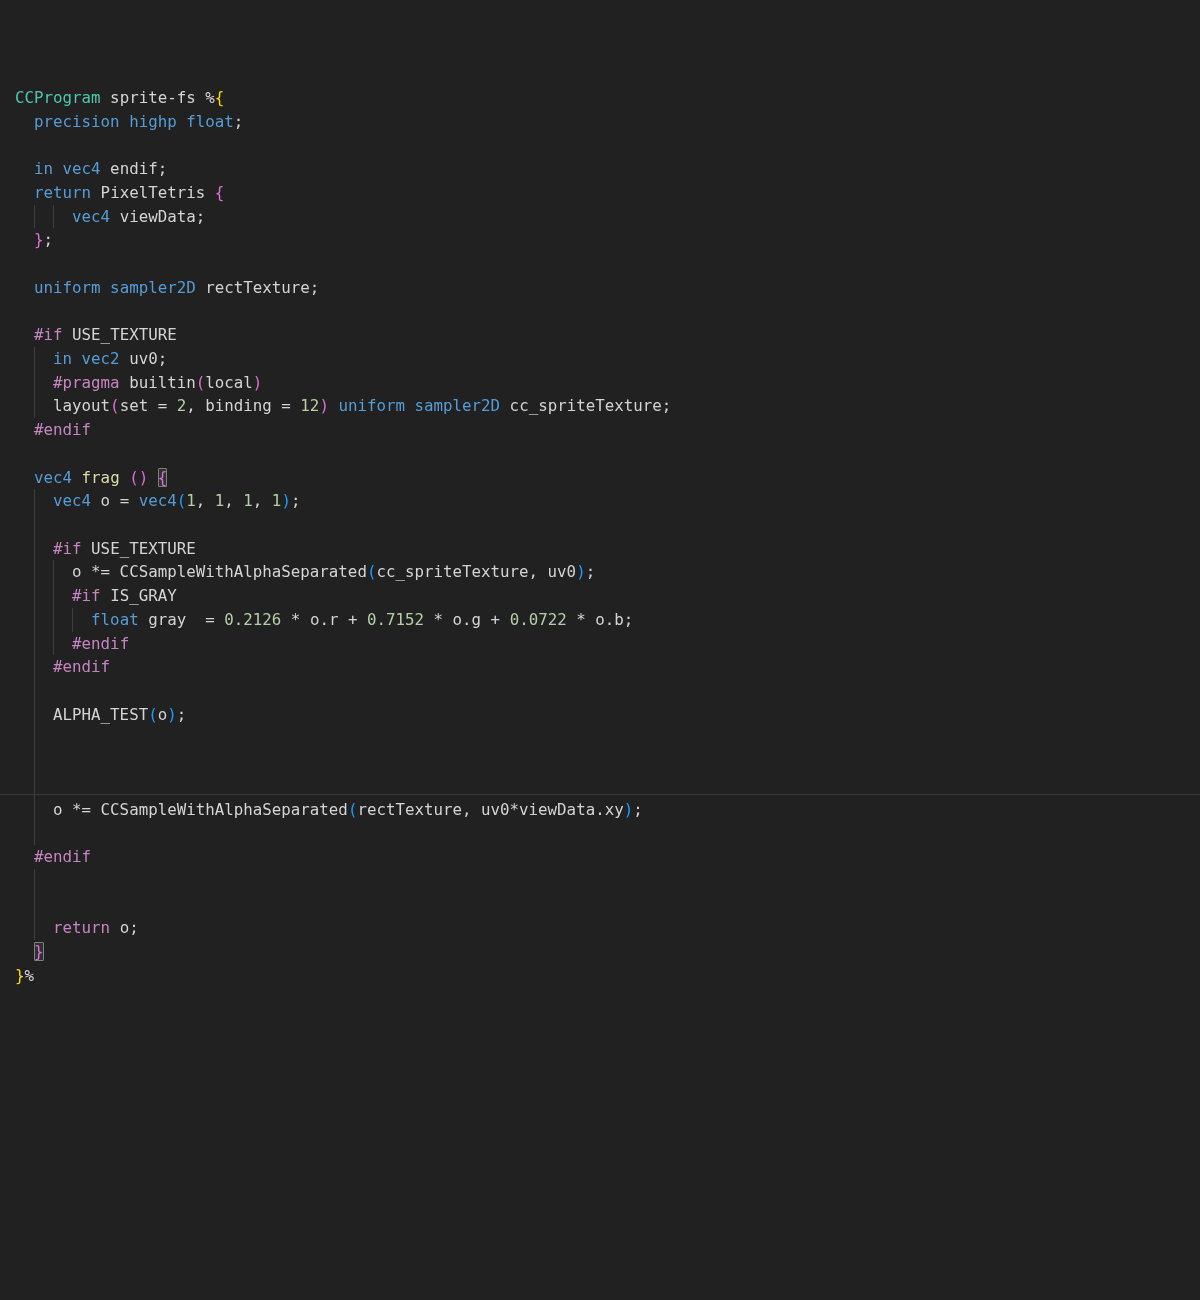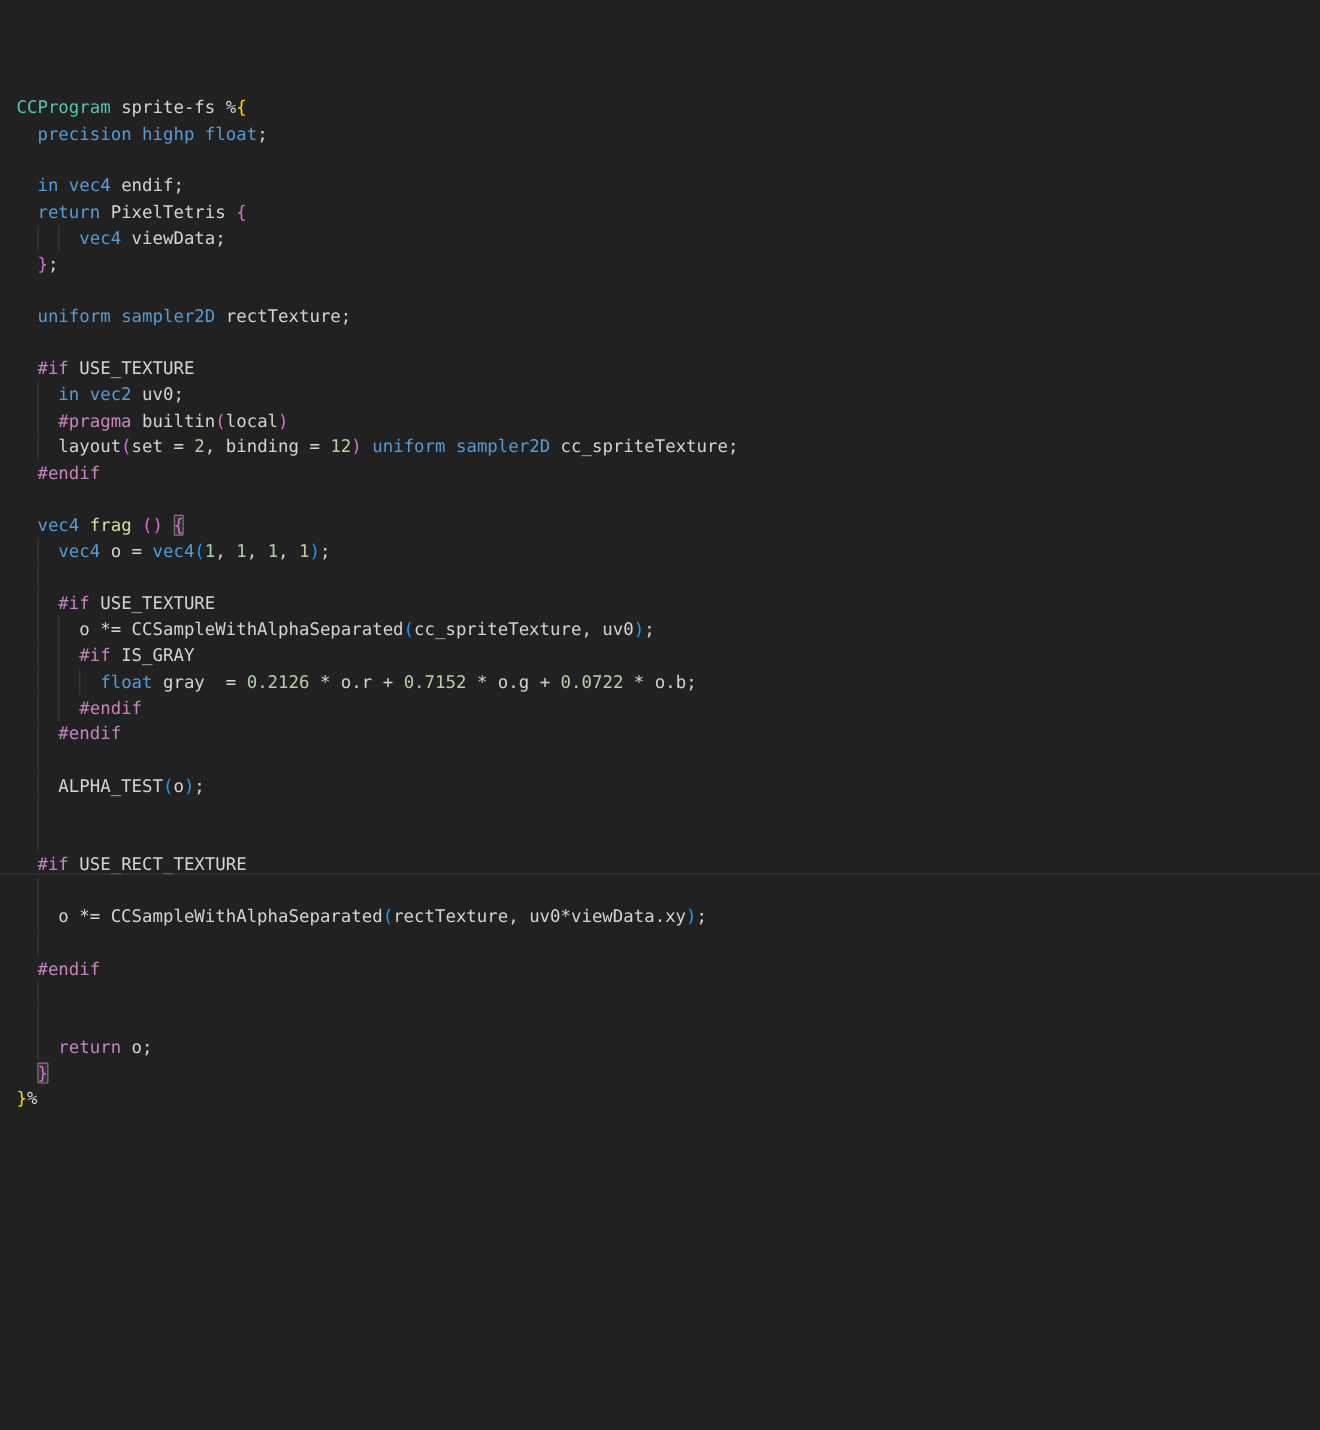--- a/index.html
+++ b/index.html
@@ -88,21 +88,20 @@
       <div class="line"><span class="guide" style="left: 2ch;"></span><span class="tok-df">    </span><span class="tok-pp">#if</span><span class="tok-df"> USE_TEXTURE</span></div>
       <div class="line"><span class="guide" style="left: 2ch;"></span><span class="guide" style="left: 4ch;"></span><span class="tok-df">      o *= CCSampleWithAlphaSeparated</span><span class="tok-b3">(</span><span class="tok-df">cc_spriteTexture, uv0</span><span class="tok-b3">)</span><span class="tok-df">;</span></div>
       <div class="line"><span class="guide" style="left: 2ch;"></span><span class="guide" style="left: 4ch;"></span><span class="tok-df">      </span><span class="tok-pp">#if</span><span class="tok-df"> IS_GRAY</span></div>
       <div class="line"><span class="guide" style="left: 2ch;"></span><span class="guide" style="left: 4ch;"></span><span class="guide" style="left: 6ch;"></span><span class="tok-df">        </span><span class="tok-kw">float</span><span class="tok-df"> gray  = </span><span class="tok-nu">0.2126</span><span class="tok-df"> * o.r + </span><span class="tok-nu">0.7152</span><span class="tok-df"> * o.g + </span><span class="tok-nu">0.0722</span><span class="tok-df"> * o.b;</span></div>
       <div class="line"><span class="guide" style="left: 2ch;"></span><span class="guide" style="left: 4ch;"></span><span class="tok-df">      </span><span class="tok-pp">#endif</span></div>
       <div class="line"><span class="guide" style="left: 2ch;"></span><span class="tok-df">    </span><span class="tok-pp">#endif</span></div>
       <div class="line"><span class="guide" style="left: 2ch;"></span></div>
       <div class="line"><span class="guide" style="left: 2ch;"></span><span class="tok-df">    ALPHA_TEST</span><span class="tok-b3">(</span><span class="tok-df">o</span><span class="tok-b3">)</span><span class="tok-df">;</span></div>
       <div class="line"><span class="guide" style="left: 2ch;"></span></div>
       <div class="line"><span class="guide" style="left: 2ch;"></span></div>
-      <div class="line"><span class="tok-df">  </span><span class="tok-pp">#if</span><span class="tok-df"> USE_RECT_TEXTURE</span></div>
       <div class="line"><span class="guide" style="left: 2ch;"></span></div>
       <div class="line"><span class="guide" style="left: 2ch;"></span><span class="tok-df">    o *= CCSampleWithAlphaSeparated</span><span class="tok-b3">(</span><span class="tok-df">rectTexture, uv0*viewData.xy</span><span class="tok-b3">)</span><span class="tok-df">;</span></div>
       <div class="line"><span class="guide" style="left: 2ch;"></span></div>
       <div class="line"><span class="tok-df">  </span><span class="tok-pp">#endif</span></div>
       <div class="line"><span class="guide" style="left: 2ch;"></span></div>
       <div class="line"><span class="guide" style="left: 2ch;"></span></div>
       <div class="line"><span class="guide" style="left: 2ch;"></span><span class="tok-df">    </span><span class="tok-pp">return</span><span class="tok-df"> o;</span></div>
       <div class="line"><span class="tok-df">  </span><span class="tok-b2 box">}</span></div>
       <div class="line"><span class="tok-b1">}</span><span class="tok-df">%</span></div>
     </div>

